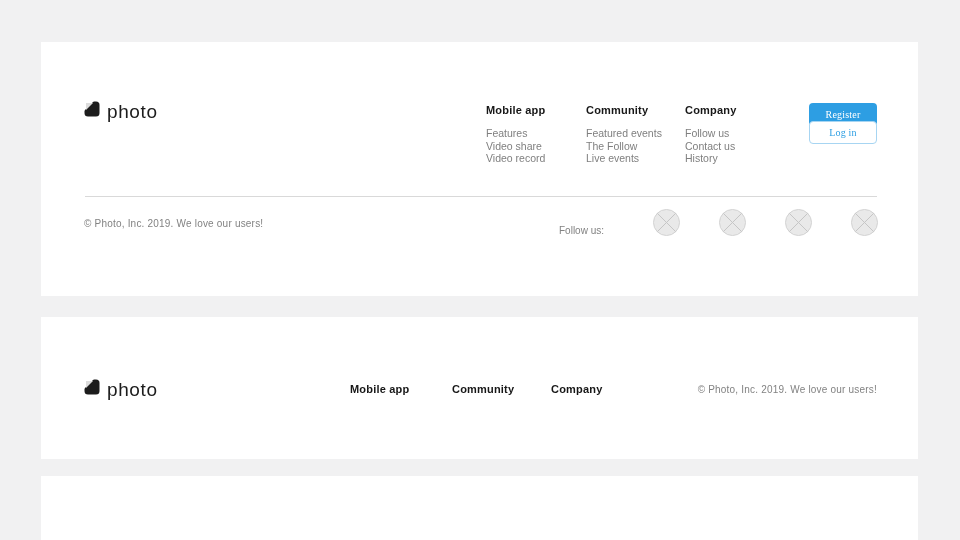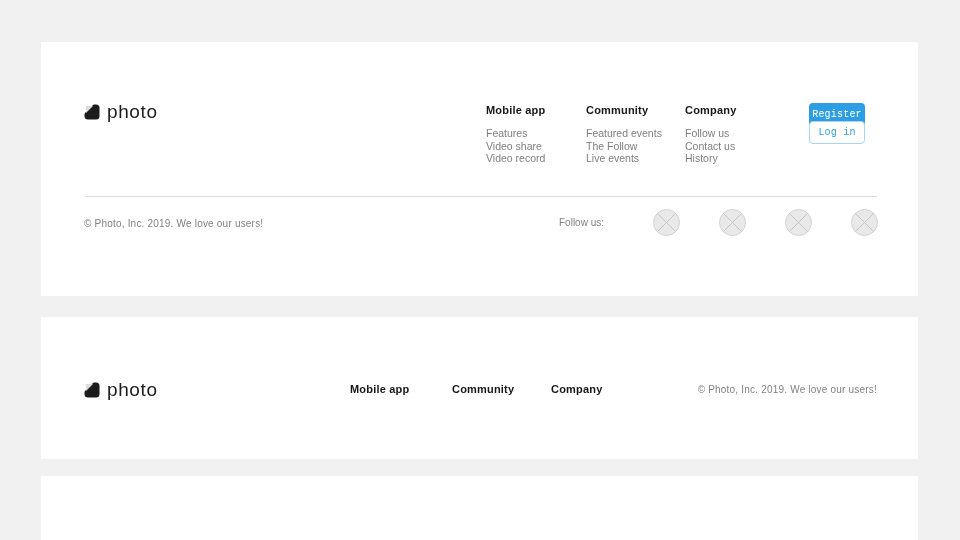--- a/index.html
+++ b/index.html
@@ -18,21 +18,21 @@
     background: #ffffff;
   }
   #card-footer-full  { top: 42px;  height: 254px; }
   #card-footer-compact { top: 317px; height: 142px; }
   #card-footer-empty { top: 476px; height: 64px; }
 
   
   .logo {
     position: absolute;
     display: flex;
-    align-items: center;
+    align-items: flex-start;
     cursor: default;
   }
   .logo-mark { display: inline-block; width: 16px; height: 16px; margin-right: 7px; }
   .logo-word {
     font-size: 19px;
     color: #1c1c1c;
     letter-spacing: 0.6px;
     font-weight: 500;
   }
 
@@ -50,25 +50,25 @@
     color: #7f7f7f;
     line-height: 12.6px;
     cursor: pointer;
     white-space: nowrap;
   }
 
   
   .btn {
     position: absolute;
     left: 768px;
-    width: 56px;
+    width: 68px;
     height: 23px;
     border-radius: 4px;
     font-size: 10px;
-    font-family: Liberation Mono, monospace;
+    font-family: Liberation Serif, serif;
     display: flex;
     align-items: center;
     justify-content: center;
     cursor: pointer;
     box-sizing: border-box;
     letter-spacing: 0.2px;
   }
   .btn-primary { top: 61px; background: #2d9ee3; color: #ffffff; border: none; }
   .btn-outline { top: 79px; background: #ffffff; color: #2d9ee3; border: 1px solid #a7d5f2; }
 
@@ -88,21 +88,21 @@
     font-size: 10px;
     color: #828282;
     letter-spacing: 0.2px;
   }
 
   .follow-row {
     position: absolute;
     right: 40px;
     top: 167px;
     display: flex;
-    align-items: center;
+    align-items: flex-end;
     gap: 32px;
   }
   .follow-label {
     font-size: 10px;
     color: #828282;
     margin-right: 10px;
   }
   .social-icon { width: 27px; height: 27px; margin-left: 7px; cursor: pointer; }
   .compact-link {
     position: absolute;

